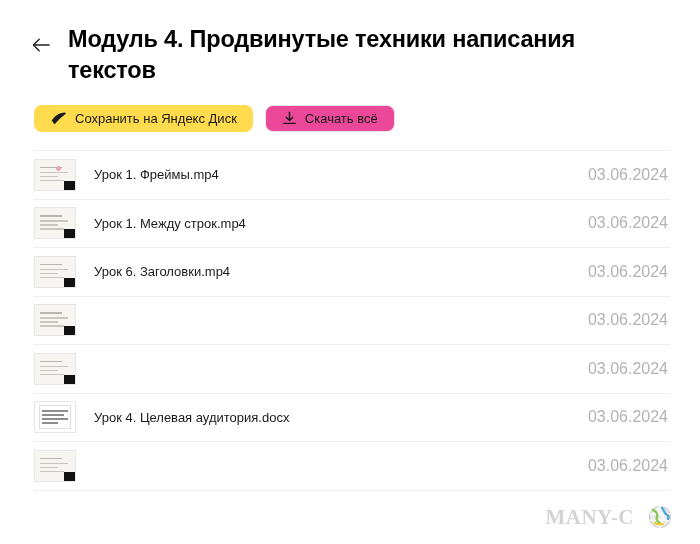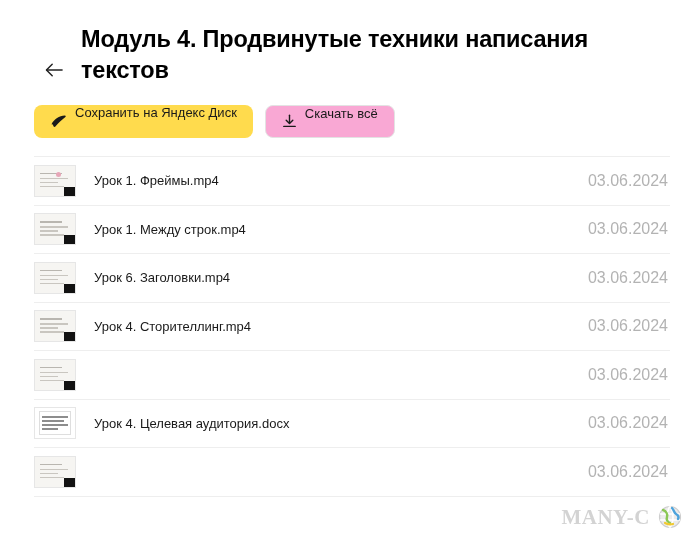--- a/index.html
+++ b/index.html
@@ -20,22 +20,22 @@
   .page {
     width: 700px;
     height: 544px;
     position: relative;
     background: #fff;
   }
 
   
   .header {
     display: flex;
-    align-items: flex-end;
-    padding: 24px 30px 0 39px;
+    align-items: flex-start;
+    padding: 24px 30px 0 26px;
   }
   .back-btn {
     width: 30px;
     min-width: 30px;
     height: 30px;
     margin-top: 6px;
     margin-right: 12px;
     display: flex;
     align-items: center;
     justify-content: center;
@@ -58,35 +58,36 @@
 
   
   .actions {
     display: flex;
     align-items: center;
     gap: 12px;
     padding: 20px 0 0 34px;
   }
   .btn {
     display: inline-flex;
-    height: 33px;
+    align-items: center;
+    height: 27px;
     border-radius: 8px;
     font-size: 13px;
     padding: 0 16px;
     cursor: pointer;
     border: none;
     white-space: nowrap;
     font-family: "Liberation Sans", sans-serif;
   }
   .btn-primary {
     background: #ffdb4d;
     color: #1a1a1a;
   }
   .btn-secondary {
-    background: #f9a8d4;
+    background: #ec4899;
     color: #1a1a1a;
     border: 1px solid #e3e3e3;
   }
   .btn .btn-icon {
     display: inline-flex;
     align-items: center;
     justify-content: center;
     margin-right: 8px;
   }
   .btn .btn-icon svg { display: block; }
@@ -172,25 +173,25 @@
   .file-date {
     font-size: 16px;
     color: #b3b3b3;
     margin-left: 12px;
     white-space: nowrap;
   }
 
   
   .watermark {
     position: absolute;
-    right: 16px;
+    right: 26px;
     bottom: 14px;
     display: flex;
     align-items: center;
-    gap: 6px;
+    gap: 12px;
     pointer-events: none;
     opacity: 0.9;
   }
   .wm-text {
     font-family: "Liberation Serif", serif;
     font-weight: bold;
     font-size: 21px;
     color: #cfcfcf;
     letter-spacing: 0.5px;
     text-shadow: 0 1px 0 #ffffff;
@@ -271,21 +272,20 @@
         <div class="file-name">Урок 6. Заголовки.mp4</div>
         <div class="file-date">03.06.2024</div>
       </div>
       <div class="file-row">
         <div class="thumb video">
           <div class="ln a"></div>
           <div class="ln b"></div>
           <div class="ln c"></div>
           <div class="ln d"></div>
         </div>
-        <div class="file-name">Урок 4. Сторителлинг.mp4</div>
         <div class="file-date">03.06.2024</div>
       </div>
       <div class="file-row">
         <div class="thumb video">
           <div class="ln a"></div>
           <div class="ln b"></div>
           <div class="ln c"></div>
           <div class="ln d"></div>
         </div>
         <div class="file-date">03.06.2024</div>

